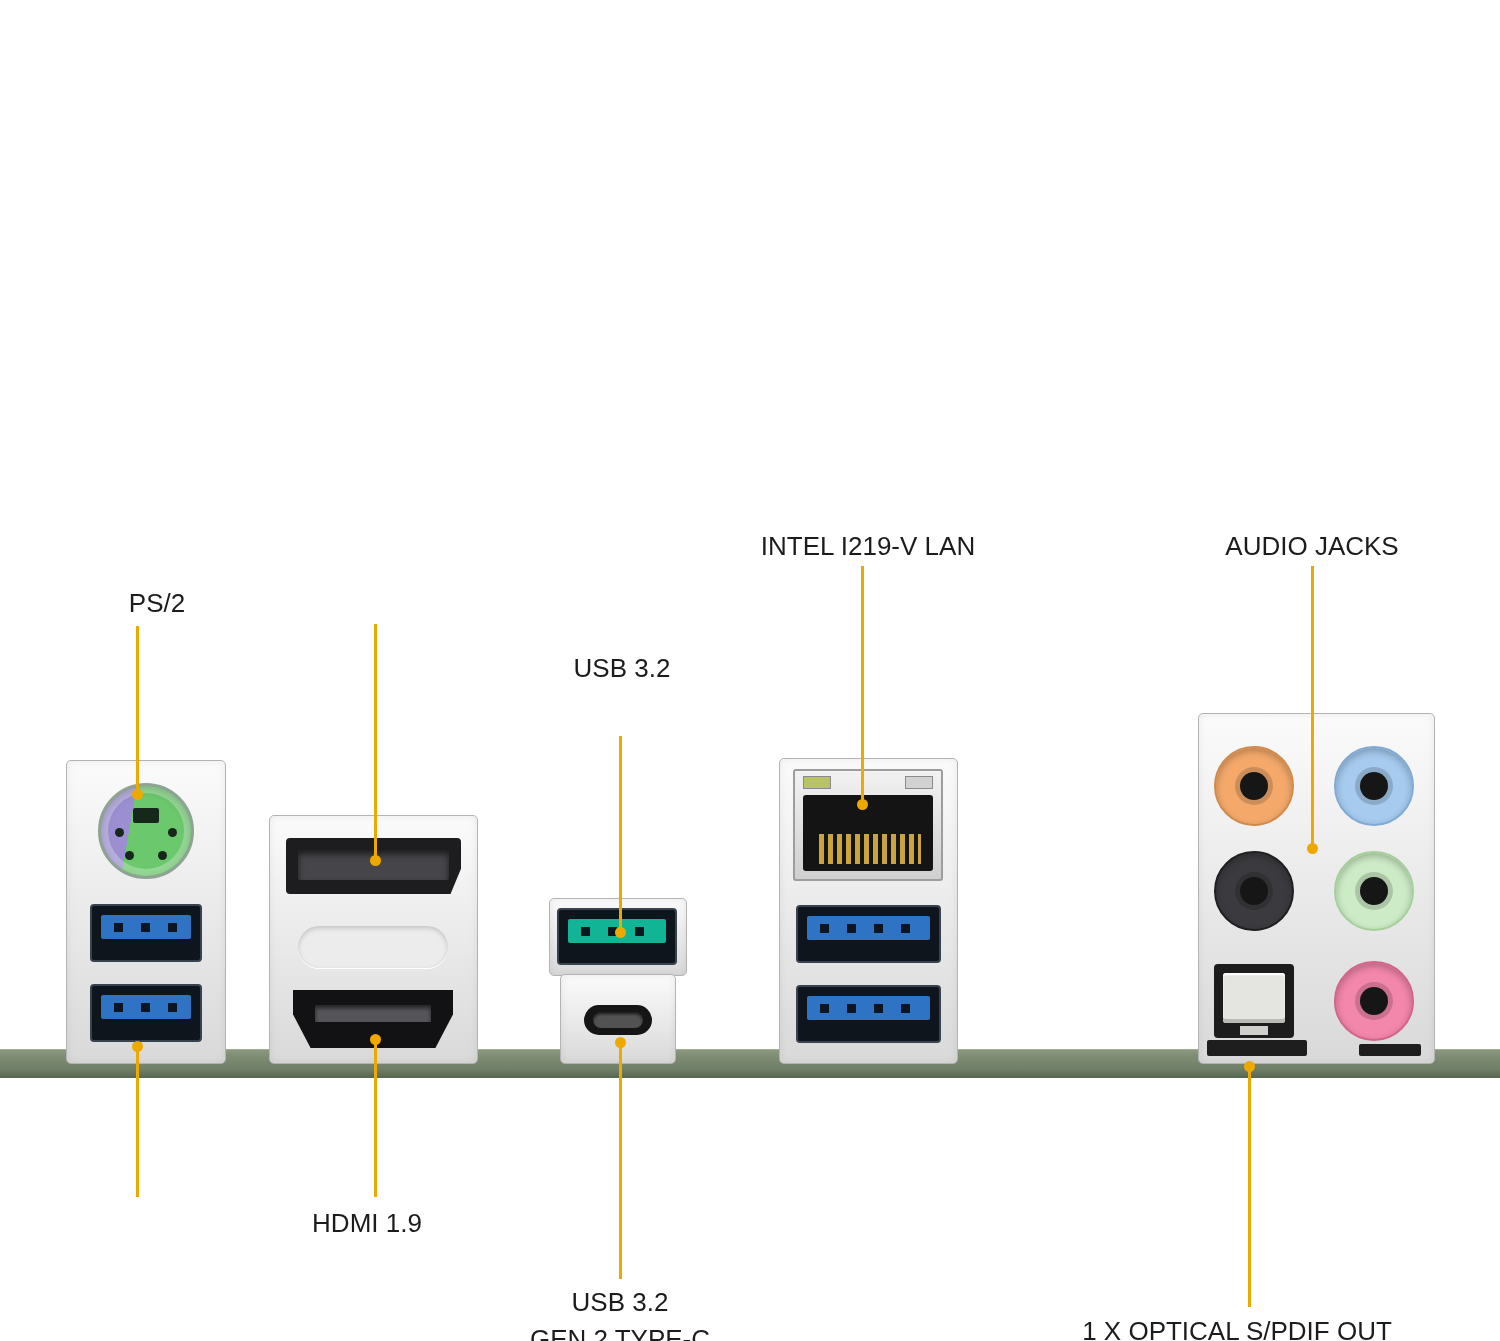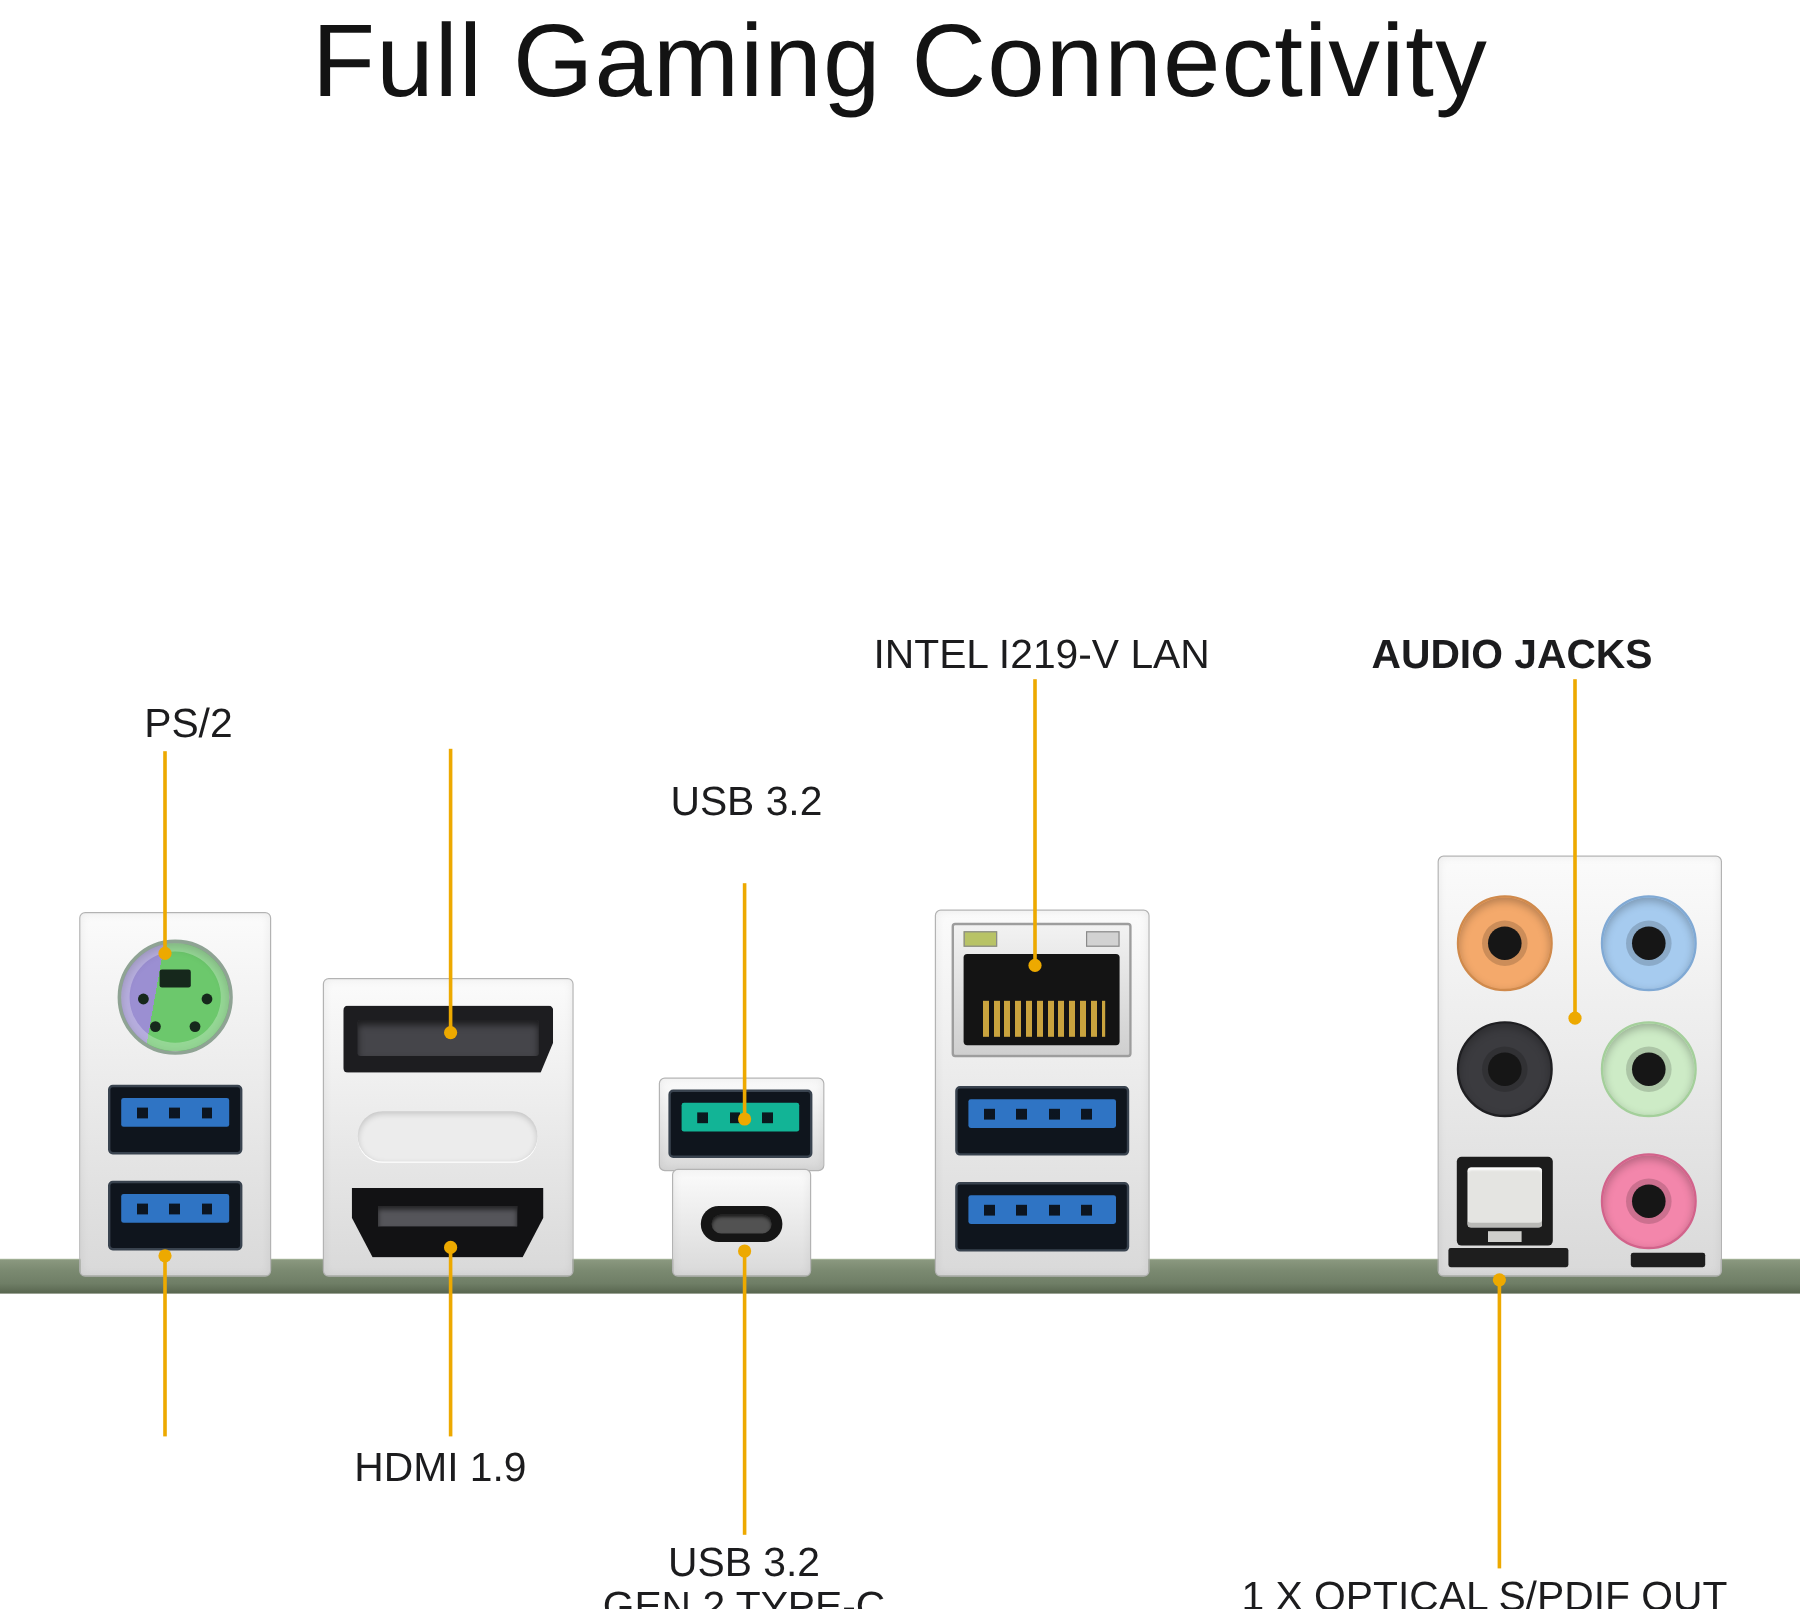--- a/index.html
+++ b/index.html
@@ -4,21 +4,21 @@
 <style>
   html,body{margin:0;padding:0;background:#fff;}
   .stage{position:relative;width:1500px;height:1341px;background:#ffffff;overflow:hidden;
          font-family:"Liberation Sans",sans-serif;color:#1c1c1e;}
 
   
   .title{position:absolute;top:2px;left:0;width:100%;text-align:center;
          font-size:86px;font-weight:400;letter-spacing:1px;color:#131313;}
 
   
-  .lbl{position:absolute;transform:translateX(-50%);font-size:34px;color:#1c1c1e;
+  .lbl{position:absolute;transform:translateX(-50%);font-size:26px;color:#1c1c1e;
        white-space:nowrap;text-align:center;line-height:40px;}
 
   
   .cline{position:absolute;width:3px;background:#EDA900;z-index:6;}
   .cdot{position:absolute;width:11px;height:11px;border-radius:50%;background:#EDA900;z-index:7;}
 
   
   .pcb{position:absolute;left:0;top:1049px;width:1500px;height:29px;z-index:1;
        background:linear-gradient(180deg,#8a987f 0%,#7b8a71 30%,#6f7e66 70%,#57654e 100%);
        border-top:1px solid #9fae93;box-sizing:border-box;}
@@ -90,21 +90,20 @@
   .optical .flap{position:absolute;left:9px;top:9px;right:9px;bottom:15px;background:#e4e4e1;border-radius:3px;
                  box-shadow:inset 0 -4px 0 #b9b9b6, inset 0 2px 2px #fff;}
   .optical .tab{position:absolute;left:26px;bottom:3px;width:28px;height:9px;background:#cfcfcc;}
   .trim{position:absolute;background:#1e1e1e;border-radius:2px;z-index:3;}
 </style>
 </head>
 <body>
 
 <div class="stage">
 
-  <div class="title">Full Gaming Connectivity</div>
 
   <div class="pcb"></div>
 
   <div class="block" style="left:66px;top:760px;width:158px;height:302px;">
     <div class="ps2" style="left:31px;top:22px;">
       <span class="slot"></span>
       <span class="pin" style="left:14px;top:42px;"></span>
       <span class="pin" style="right:14px;top:42px;"></span>
       <span class="pin" style="left:24px;bottom:16px;"></span>
       <span class="pin" style="right:24px;bottom:16px;"></span>
@@ -200,21 +199,21 @@
   <div class="cdot" style="left:1244px;top:1061px;"></div>
   <div class="cline" style="left:1248px;top:1067px;height:240px;"></div>
 
   <div class="lbl" style="left:133px;top:583px;margin-left:24px;">PS/2</div>
 
   <div class="lbl" style="left:622px;top:648px;">
     <div>USB 3.2</div>
   </div>
 
   <div class="lbl" style="left:868px;top:526px;">INTEL I219-V LAN</div>
-  <div class="lbl" style="left:1260px;top:526px;font-weight:bold;">AUDIO JACKS</div>
+  <div class="lbl" style="left:1312px;top:526px;">AUDIO JACKS</div>
 
 
   <div class="lbl" style="left:367px;top:1203px;">HDMI 1.9</div>
 
   <div class="lbl" style="left:620px;top:1284px;line-height:37px;">
     <div>USB 3.2</div>
     <div>GEN 2 TYPE-C</div>
   </div>
 
   <div class="lbl" style="left:1237px;top:1311px;">1 X OPTICAL S/PDIF OUT</div>

